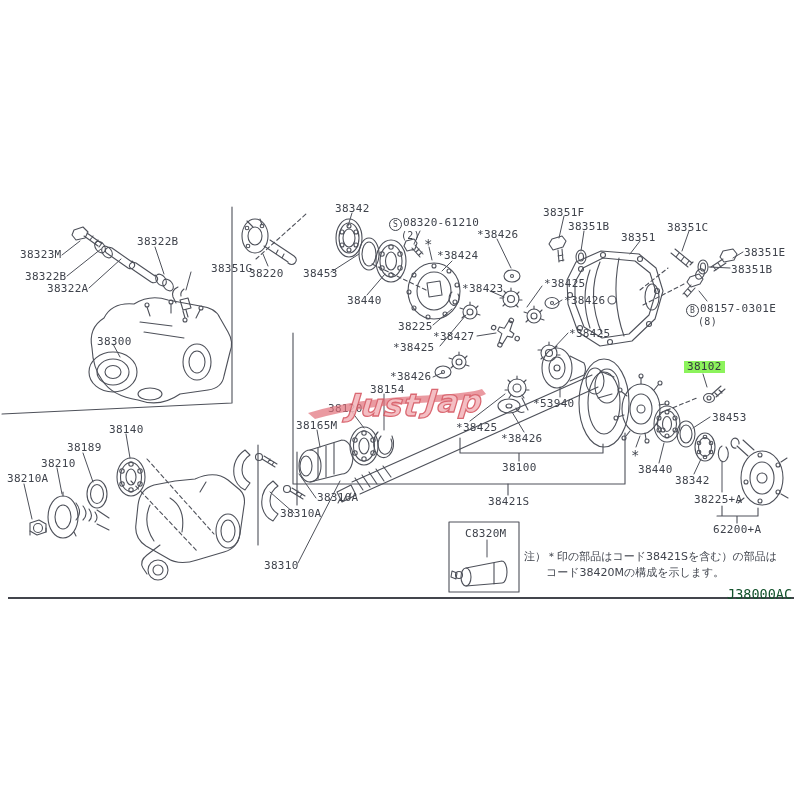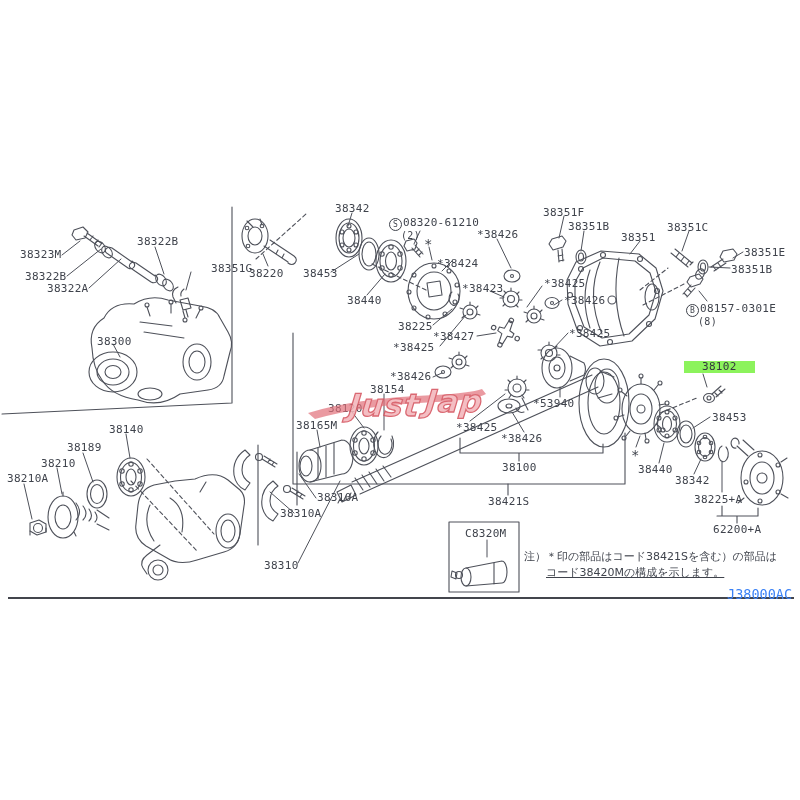--- a/index.html
+++ b/index.html
@@ -1,27 +1,27 @@
 <!DOCTYPE html>
 <html><head>
 <meta charset="utf-8">
 <style>
   html,body{margin:0;padding:0;background:#ffffff;}
   .stage{position:relative;width:800px;height:800px;background:#ffffff;overflow:hidden;
          font-family:"DejaVu Sans Mono","Liberation Mono",monospace;}
   .artsvg{position:absolute;left:0;top:0;}
   .lbl{position:absolute;font-size:11px;letter-spacing:.3px;color:#3f434c;white-space:nowrap;line-height:1.05;z-index:3;}
-  .lbl.hl{background:#8cf35c;padding:0 18px;color:#35383f;}
+  .lbl.hl{background:#8cf35c;padding:0 3px;color:#35383f;}
   .lbl.star{font-size:14px;}
   .lbl .circ{display:inline-block;width:11px;height:11px;border:1px solid #3f434c;border-radius:50%;
              font-size:8px;line-height:11px;text-align:center;vertical-align:-1px;margin-right:1px;}
   .lbl .qty{font-size:10px;padding-left:12px;}
   .note{position:absolute;left:524px;top:549px;width:260px;font-family:"DejaVu Sans","Liberation Sans",sans-serif;
         font-size:11px;color:#3f434c;line-height:1.45;z-index:3;}
-  .sheetcode{position:absolute;left:727px;top:586px;font-size:13.5px;color:#3b82f6;z-index:3;}
+  .sheetcode{position:absolute;left:727px;top:586px;font-size:13.5px;color:#14532d;z-index:3;}
   .bottomline{position:absolute;left:8px;top:597px;width:786px;height:2px;background:#43454c;z-index:2;}
   .wm{position:absolute;left:290px;top:378px;z-index:4;opacity:.88;pointer-events:none;}
   .wm text{font-family:"DejaVu Sans","Liberation Sans",sans-serif;font-style:italic;font-weight:bold;
            font-size:31px;letter-spacing:1px;fill:#f3b6bb;stroke:#d5545f;stroke-width:1.3px;}
 </style>
 </head>
 <body>
 
 <div class="stage">
 
@@ -398,21 +398,21 @@
       <div class="lbl" style="left: 47px; top: 283px;"><span>38322A</span></div>
       <div class="lbl" style="left: 137px; top: 236px;"><span>38322B</span></div>
       <div class="lbl" style="left: 172px; top: 263px; margin-left: 39px;"><span>38351G</span></div>
       <div class="lbl" style="left: 97px; top: 336px;"><span>38300</span></div>
       <div class="lbl" style="left: 249px; top: 268px;"><span>38220</span></div>
       <div class="lbl" style="left: 335px; top: 203px;"><span>38342</span></div>
       <div class="lbl" style="left: 303px; top: 268px;"><span>38453</span></div>
       <div class="lbl" style="left: 347px; top: 295px;"><span>38440</span></div>
       <div class="lbl" style="left: 389px; top: 217px;"><span class="circ">S</span><span>08320-61210</span><div class="qty">(2)</div></div>
       <div class="lbl" style="left: 477px; top: 229px;"><span>*38426</span></div>
-      <div class="lbl" style="left: 437px; top: 258px;"><span>*38424</span></div>
+      <div class="lbl" style="left: 437px; top: 250px;"><span>*38424</span></div>
       <div class="lbl star" style="left: 424px; top: 237px;"><span>*</span></div>
       <div class="lbl" style="left: 462px; top: 283px;"><span>*38423</span></div>
       <div class="lbl" style="left: 398px; top: 321px;"><span>38225</span></div>
       <div class="lbl" style="left: 433px; top: 331px;"><span>*38427</span></div>
       <div class="lbl" style="left: 393px; top: 342px;"><span>*38425</span></div>
       <div class="lbl" style="left: 390px; top: 371px;"><span>*38426</span></div>
       <div class="lbl" style="left: 354px; top: 384px; margin-left: 16px;"><span>38154</span></div>
       <div class="lbl" style="left: 328px; top: 403px;"><span>38120</span></div>
       <div class="lbl" style="left: 296px; top: 420px;"><span>38165M</span></div>
       <div class="lbl" style="left: 543px; top: 207px;"><span>38351F</span></div>
@@ -442,18 +442,18 @@
       <div class="lbl" style="left: 41px; top: 458px;"><span>38210</span></div>
       <div class="lbl" style="left: 7px; top: 473px;"><span>38210A</span></div>
       <div class="lbl" style="left: 317px; top: 492px;"><span>38310A</span></div>
       <div class="lbl" style="left: 280px; top: 508px;"><span>38310A</span></div>
       <div class="lbl" style="left: 264px; top: 560px;"><span>38310</span></div>
       <div class="lbl" style="left: 465px; top: 528px;"><span>C8320M</span></div>
     </div>
 
   <div class="note">
     <div>注）＊印の部品はコード38421Sを含む）の部品は</div>
-    <div style="padding-left:22px;text-decoration:underline;">コード38420Mの構成を示します。</div>
+    <div style="padding-left:22px;">コード38420Mの構成を示します。</div>
   </div>
 
   <div class="sheetcode">J38000AC</div>
   <div class="bottomline"></div>
 </div>
 
 </body></html>

